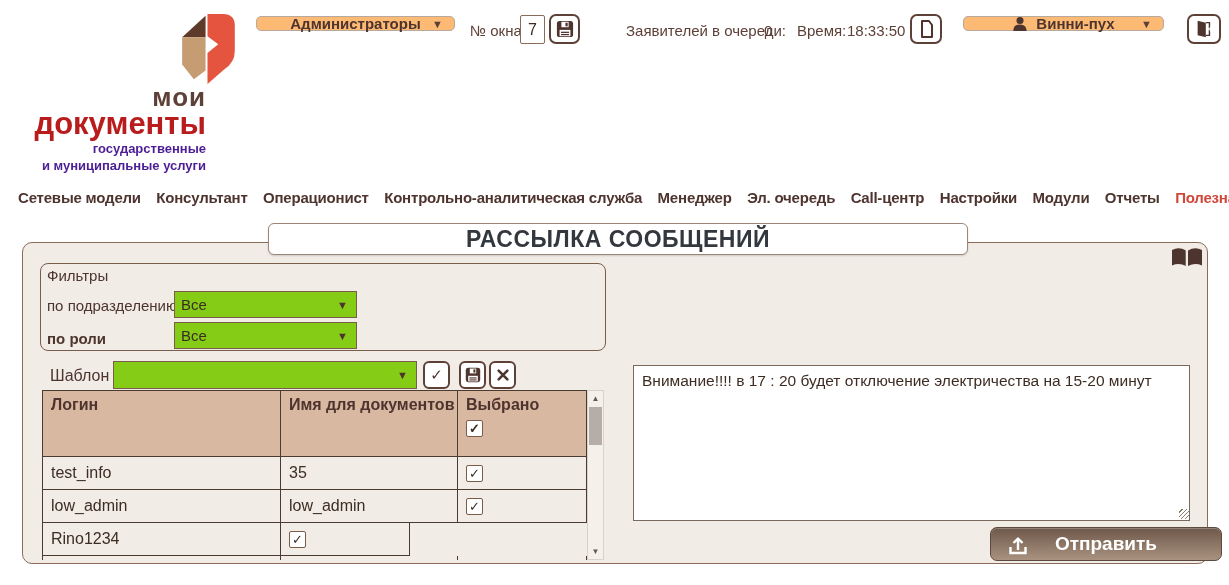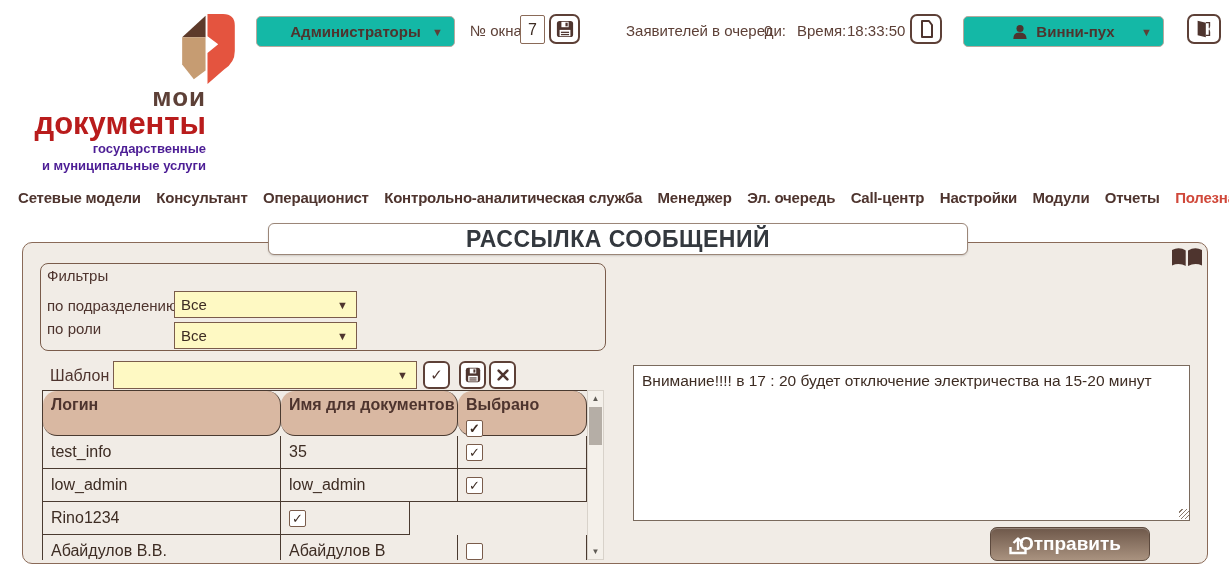--- a/index.html
+++ b/index.html
@@ -8,21 +8,21 @@
     position:relative; width:1229px; height:585px; overflow:hidden;
     font-family:"Liberation Sans", sans-serif; background:#fff; color:#4e342e;
   }
   
   .logo-shield { position:absolute; left:178px; top:10px; }
   .logo-text { position:absolute; left:28px; top:84px; width:178px; text-align:right; line-height:1; }
   .logo-moi { font-size:26px; font-weight:bold; color:#5d4037; letter-spacing:1px; }
   .logo-doc { font-size:31px; font-weight:bold; color:#b91c1c; letter-spacing:0; margin-top:-2px; }
   .logo-sub { font-size:13px; font-weight:bold; color:#4c1d95; margin-top:3px; line-height:1.1; }
   .pill {
-    position:absolute; height:31px; background:#14b8a6; border:1px solid #b7a99d; border-radius:5px;
+    position:absolute; height:15px; background:#fdba74; border:1px solid #b7a99d; border-radius:5px;
     display:flex; align-items:center; justify-content:center; font-weight:bold; font-size:15px; color:#4e342e;
   }
   .pill .caret { position:absolute; right:11px; font-size:11px; color:#5d4037; }
   #role-dd { left:256px; top:16px; width:199px; }
   #user-dd { left:963px; top:16px; width:201px; }
   #user-dd svg { margin-right:8px; }
   .hlabel { position:absolute; font-size:15px; color:#5d4037; top:22px; }
   #win-input {
     position:absolute; left:520px; top:15px; width:25px; height:29px; border:1px solid #8a6a58;
     border-radius:2px; text-align:center; font-size:16px; color:#3d2c23; font-family:inherit; background:#fff;
@@ -45,37 +45,37 @@
   }
   .title-box div { font-weight:bold; font-size:23px; color:#33383e; letter-spacing:0.5px; }
   .book-btn { position:absolute; left:1168px; top:245px; width:38px; height:26px; z-index:3;
               display:flex; align-items:center; justify-content:center; cursor:pointer; background:transparent; border:none; }
   
   .filters-box { position:absolute; left:40px; top:263px; width:566px; height:88px;
                  border:1px solid #7a5c4b; border-radius:8px; z-index:2; }
   .flt-title { position:absolute; left:47px; top:267px; font-size:15px; z-index:3; color:#4e342e; }
   .flabel { position:absolute; font-size:15px; color:#4e342e; z-index:3; }
   .sel {
-    position:absolute; height:27px; background:#fef9c3; border:1px solid #7a5c4b; z-index:3;
+    position:absolute; height:27px; background:#84cc16; border:1px solid #7a5c4b; z-index:3;
     display:flex; align-items:center; font-size:15px; color:#3d2c23; padding-left:6px; cursor:pointer;
   }
   .sel .caret { position:absolute; right:8px; font-size:11px; color:#4e342e; }
   .tbtn {
     position:absolute; top:361px; width:27px; height:28px; background:#fff; border:2px solid #5d4037;
     border-radius:6px; z-index:3; display:flex; align-items:center; justify-content:center; cursor:pointer; padding:0;
     font-size:15px; color:#4e342e;
   }
   
   .rtable { position:absolute; left:42px; top:390px; width:545px; height:170px; overflow:hidden; z-index:3;
             border-top:1px solid #4a3a30; border-left:1px solid #4a3a30; }
   .rrow { display:flex; }
   .rcell { border-right:1px solid #4a3a30; border-bottom:1px solid #4a3a30;
            font-size:16px; color:#3d2c23; display:flex; align-items:center; padding-left:8px; height:33px; }
   .c1 { width:238px; } .c2 { width:177px; } .c3 { width:129px; }
-  .rhead .rcell { background:#d9b8a2; color:#4e342e; font-weight:bold; height:45px; align-items:flex-start; padding-top:5px;border-radius:14px; }
+  .rhead .rcell { background:#d9b8a2; color:#4e342e; font-weight:bold; height:66px; align-items:flex-start; padding-top:5px; }
   .rhead .c3 { flex-direction:column; align-items:flex-start; }
   .cb { width:17px; height:17px; background:#fff; border:1px solid #7a5c4b; border-radius:2px;
         font-size:13px; line-height:15px; text-align:center; color:#3d2c23; display:inline-block; cursor:pointer; }
   .rhead .cb { margin-top:6px; }
   
   .vscroll { position:absolute; left:587px; top:390px; width:17px; height:170px; background:#f4f0ea;
              border:1px solid #d8d2ca; z-index:3; }
   .sb-arrow { position:absolute; left:0; width:15px; text-align:center; font-size:8px; color:#5f5b55; cursor:pointer; }
   .sb-up { top:3px; } .sb-down { bottom:3px; }
   .sb-thumb { position:absolute; left:1px; top:16px; width:13px; height:38px; background:#b5aea6; cursor:grab; }
@@ -83,21 +83,21 @@
   .msg-heading { position:absolute; left:633px; top:334px; width:557px; text-align:center;
                  font-size:26px; color:#5d4037; z-index:3; }
   .msg-area {
     position:absolute; left:633px; top:365px; width:557px; height:156px; background:#fff;
     border:1px solid #7a6a5d; z-index:3; resize:none; padding:5px 8px; font-family:"Liberation Sans", sans-serif;
     font-size:15.5px; color:#3d2c23; line-height:1.25;
   }
   .resize-handle { position:absolute; left:1179px; top:509px; width:10px; height:10px; z-index:4;
     background:repeating-linear-gradient(135deg, transparent 0 2px, #8a7a6c 2px 3px); cursor:nwse-resize; }
   .send-btn {
-    position:absolute; left:990px; top:527px; width:160px; height:34px; z-index:3; cursor:pointer;
+    position:absolute; left:990px; top:527px; width:232px; height:34px; z-index:3; cursor:pointer;
     background:linear-gradient(180deg,#6e584a 0%, #a9927f 100%); border:1px solid #5d4a3e; border-radius:7px;
     box-shadow:inset 0 1px 0 rgba(255,255,255,0.25);
     display:flex; align-items:center; justify-content:center; color:#fff; font-weight:bold; font-size:19px;
   }
   .send-btn svg { position:absolute; left:16px; top:6px; }
 </style>
 </head>
 <body>
 
 <div class="screen">
@@ -191,21 +191,21 @@
 
   <div class="filters-box"></div>
   <span class="flt-title">Фильтры</span>
 
   <span class="flabel" style="left:47px; top:297px;">по подразделению</span>
   <div class="sel" style="left:174px; top:291px; width:183px;">
     <span>Все</span>
     <span class="caret">▼</span>
   </div>
 
-  <span class="flabel" style="left:47px; top:320px;">по роли</span>
+  <span class="flabel" style="left:47px; top:330px;font-weight:bold;">по роли</span>
   <div class="sel" style="left:174px; top:322px; width:183px;">
     <span>Все</span>
     <span class="caret">▼</span>
   </div>
 
   <span class="flabel" style="left:50px; top:367px; font-size:16px; z-index:3;">Шаблон</span>
   <div class="sel" style="left:113px; top:361px; width:304px; height:28px;">
     <span></span>
     <span class="caret">▼</span>
   </div>

